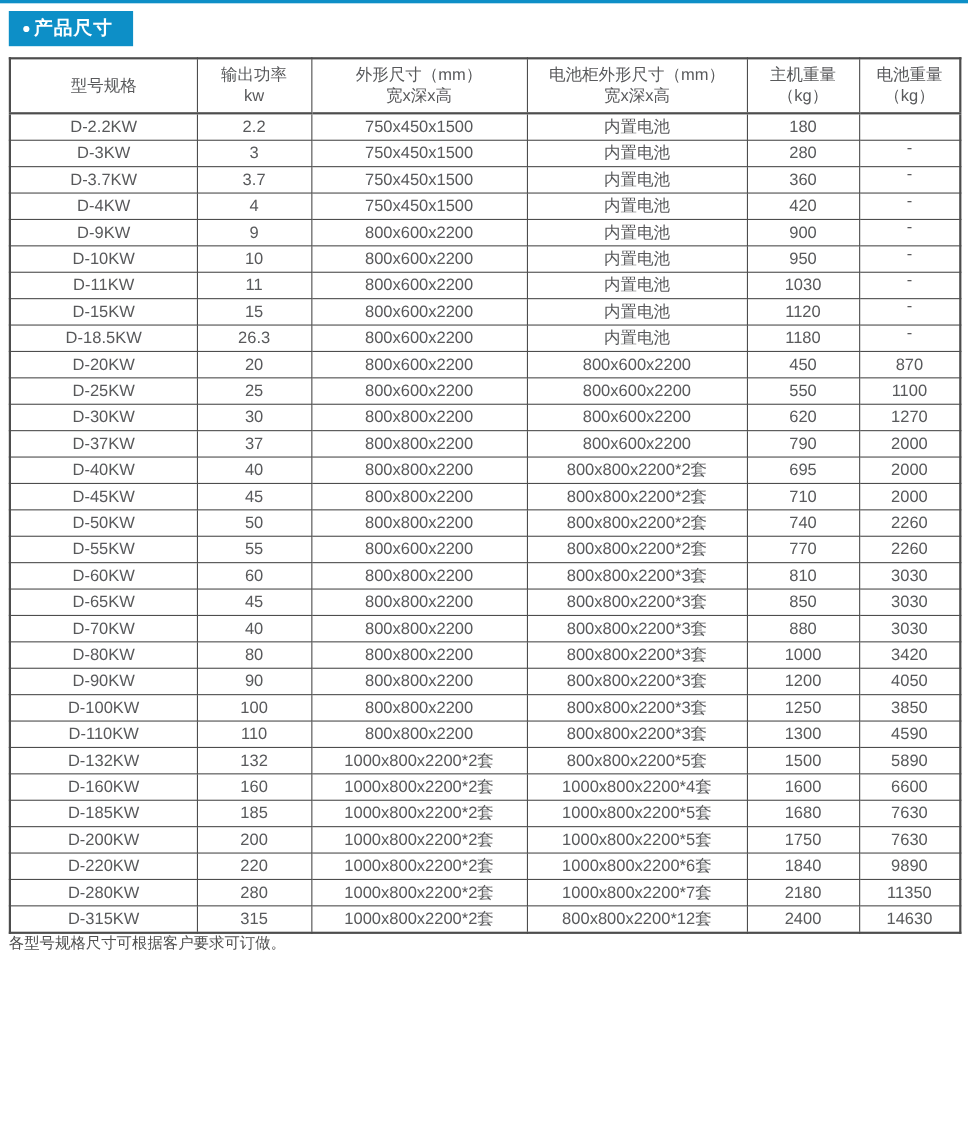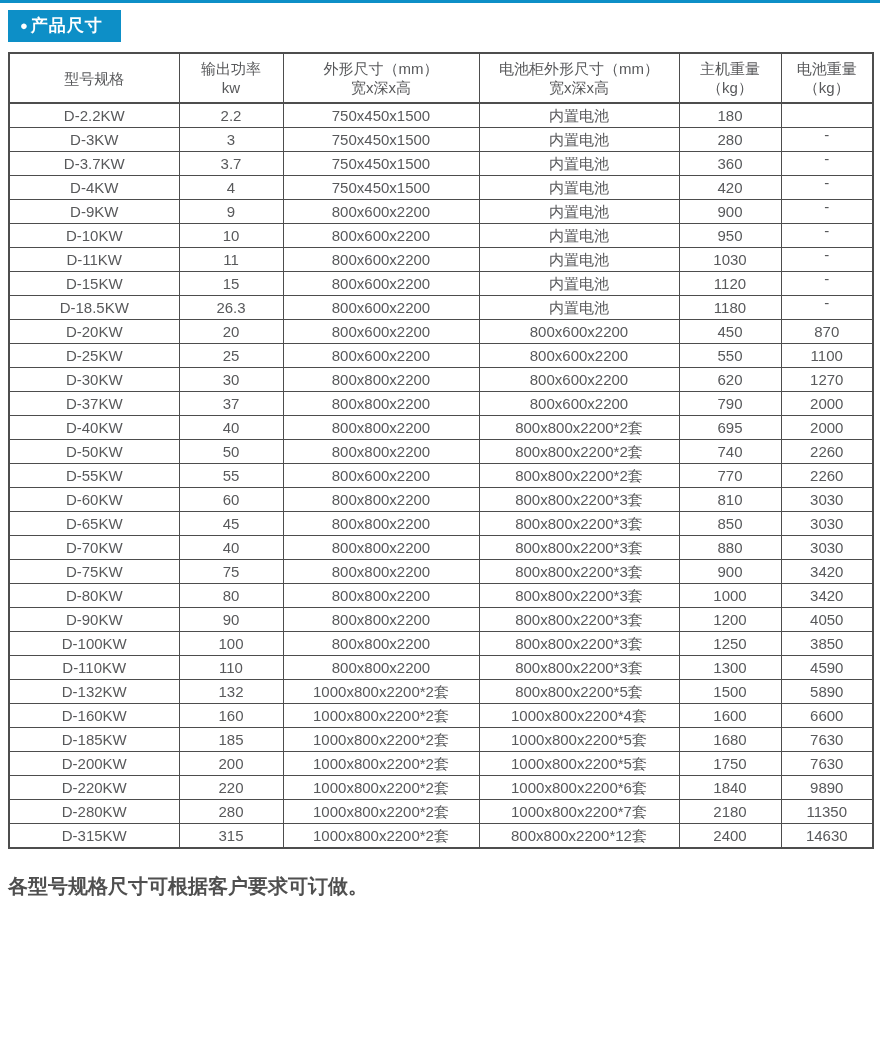--- a/index.html
+++ b/index.html
@@ -56,24 +56,23 @@
     font-size: 15px;
     height: 23px;
     line-height: 23px;
     padding: 0 2px;
   }
   td .raised-dash {
     display: inline-block;
     transform: translateY(-5px);
   }
   .footer-note {
-    margin: 24px 0 0 8px;
-    font-size: 20px;
+    margin: 0 0 0 8px;
+    font-size: 14px;
     color: #4f4f4f;
-    font-weight: bold;
   }
 </style>
 </head>
 <body>
 
 
 
 <div class="top-accent"></div>
 
 <div class="title-box">
@@ -223,20 +222,28 @@
       </tr>
       <tr>
         <td>D-40KW</td>
         <td>40</td>
         <td>800x800x2200</td>
         <td>800x800x2200*2套</td>
         <td>695</td>
         <td>2000</td>
       </tr>
       <tr>
+        <td>D-45KW</td>
+        <td>45</td>
+        <td>800x800x2200</td>
+        <td>800x800x2200*2套</td>
+        <td>710</td>
+        <td>2000</td>
+      </tr>
+      <tr>
         <td>D-50KW</td>
         <td>50</td>
         <td>800x800x2200</td>
         <td>800x800x2200*2套</td>
         <td>740</td>
         <td>2260</td>
       </tr>
       <tr>
         <td>D-55KW</td>
         <td>55</td>
@@ -263,28 +270,20 @@
       </tr>
       <tr>
         <td>D-70KW</td>
         <td>40</td>
         <td>800x800x2200</td>
         <td>800x800x2200*3套</td>
         <td>880</td>
         <td>3030</td>
       </tr>
       <tr>
-        <td>D-75KW</td>
-        <td>75</td>
-        <td>800x800x2200</td>
-        <td>800x800x2200*3套</td>
-        <td>900</td>
-        <td>3420</td>
-      </tr>
-      <tr>
         <td>D-80KW</td>
         <td>80</td>
         <td>800x800x2200</td>
         <td>800x800x2200*3套</td>
         <td>1000</td>
         <td>3420</td>
       </tr>
       <tr>
         <td>D-90KW</td>
         <td>90</td>

